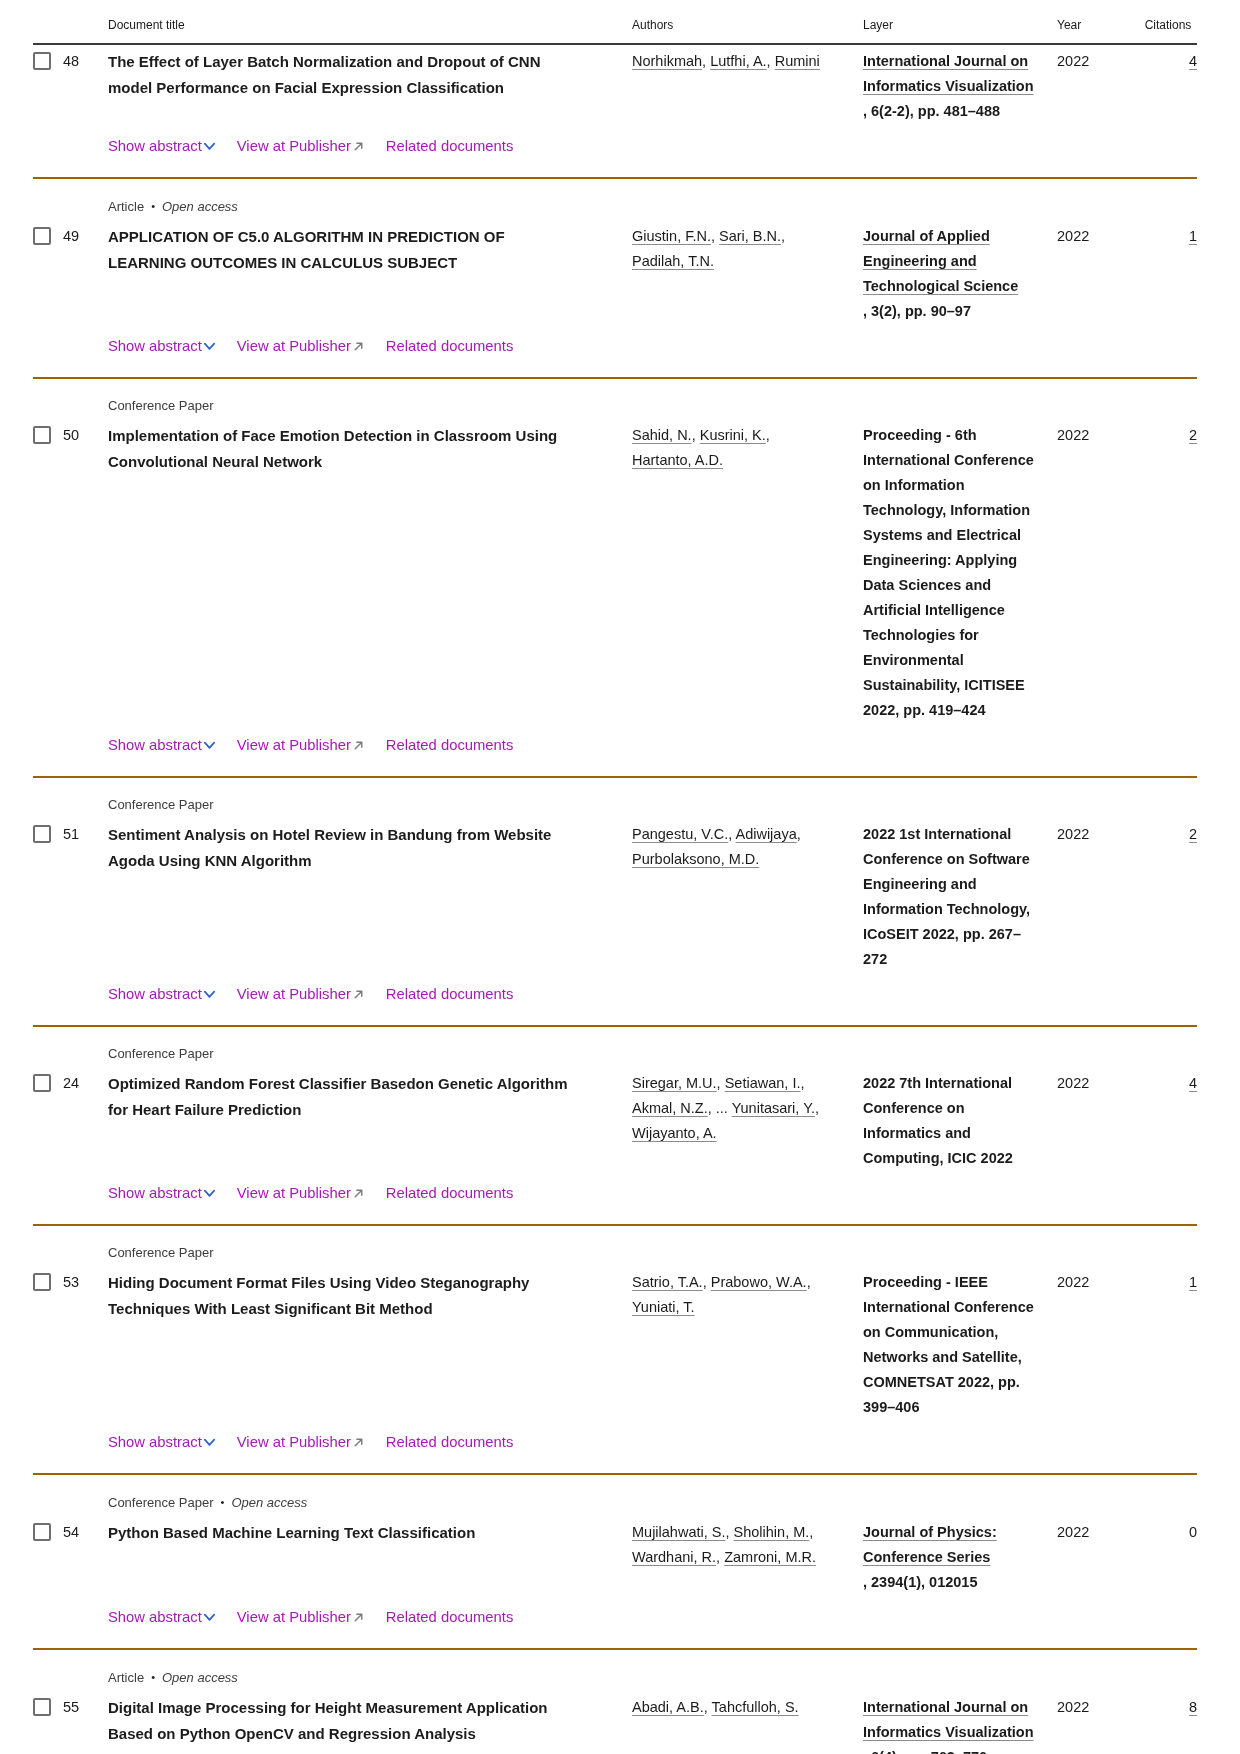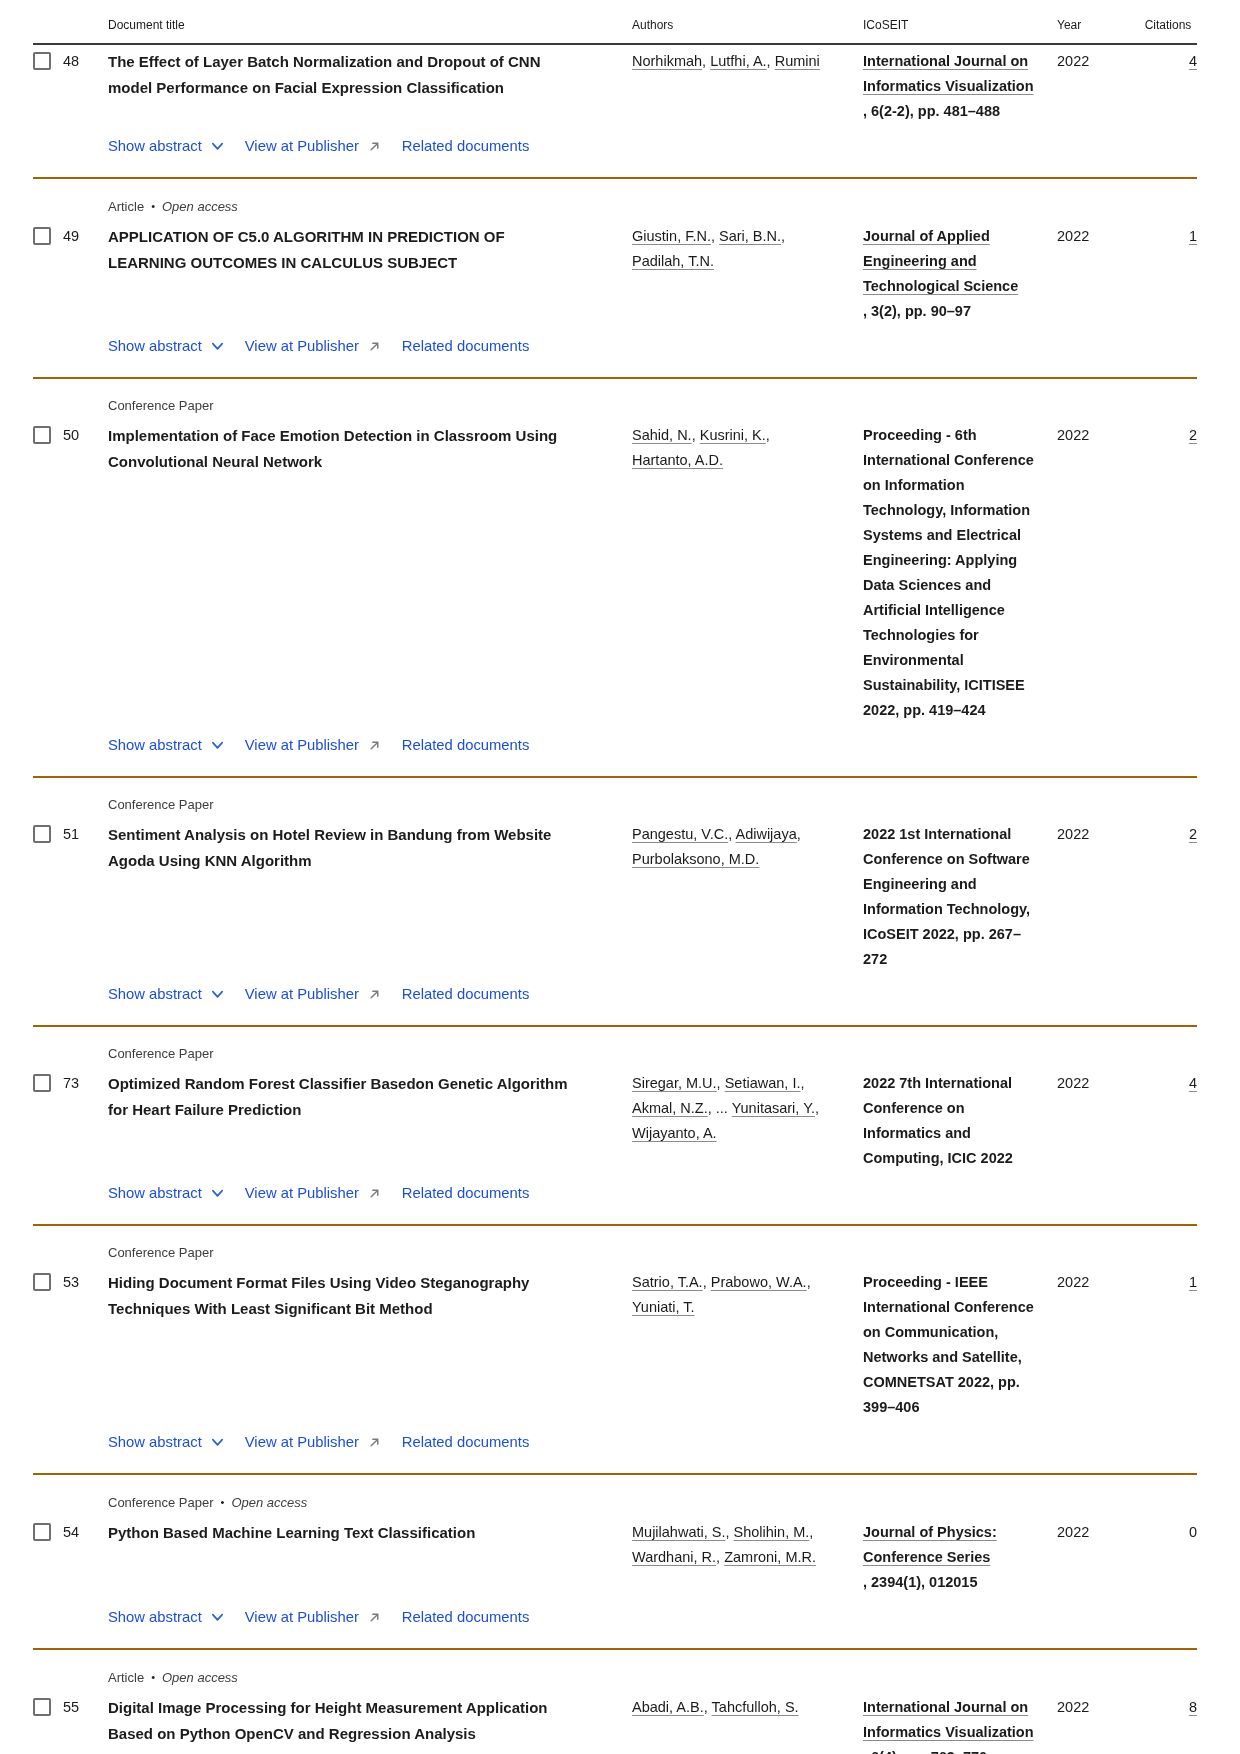--- a/index.html
+++ b/index.html
@@ -91,40 +91,40 @@
   
   .actions {
     display: flex;
     align-items: center;
     gap: 20px;
     margin: 10px 0 0 75px;
   }
   .action {
     display: inline-flex;
     align-items: center;
-    gap: 8px;
+    gap: 0;
     font-size: 14.8px;
     line-height: 25px;
-    color: #1d4ed8;
+    color: #a21caf;
     cursor: pointer;
     white-space: nowrap;
   }
   .action svg { display: block; }
 </style>
 </head>
 <body>
 
 <div class="page">
 
   <div class="table-header grid">
     <div class="hcell"></div>
     <div class="hcell"></div>
     <div class="hcell">Document title</div>
     <div class="hcell">Authors</div>
-    <div class="hcell">ICoSEIT</div>
+    <div class="hcell">Layer</div>
     <div class="hcell">Year</div>
     <div class="hcell cit">Citations</div>
   </div>
 
   <div class="results" id="results-list">
   <div class="row">
 
     <div class="grid">
       <div class="cell cb-cell">
         <span class="checkbox"></span>
@@ -274,21 +274,21 @@
   </div>
 
   <div class="row">
     <div class="type-line">
       <span class="type-text">Conference Paper</span>
     </div>
     <div class="grid">
       <div class="cell cb-cell">
         <span class="checkbox"></span>
       </div>
-      <div class="cell num-cell">73</div>
+      <div class="cell num-cell">24</div>
       <div class="cell title-cell">
         <a class="title-link">Optimized Random Forest Classifier Basedon Genetic Algorithm for Heart Failure Prediction</a>
       </div>
       <div class="cell authors-cell"><span class="author"><span class="u-link">Siregar, M.U.</span>,</span> <span class="author"><span class="u-link">Setiawan, I.</span>,</span> <span class="author"><span class="u-link">Akmal, N.Z.</span>,</span> <span class="author">... <span class="u-link">Yunitasari, Y.</span>,</span> <span class="author"><span class="u-link">Wijayanto, A.</span></span></div>
       <div class="cell source-cell"><span class="src-plain">2022 7th International Conference on Informatics and Computing, ICIC 2022</span></div>
       <div class="cell year-cell">2022</div>
       <div class="cell cit-cell">
         <span class="u-link">4</span>
       </div>
     </div>

